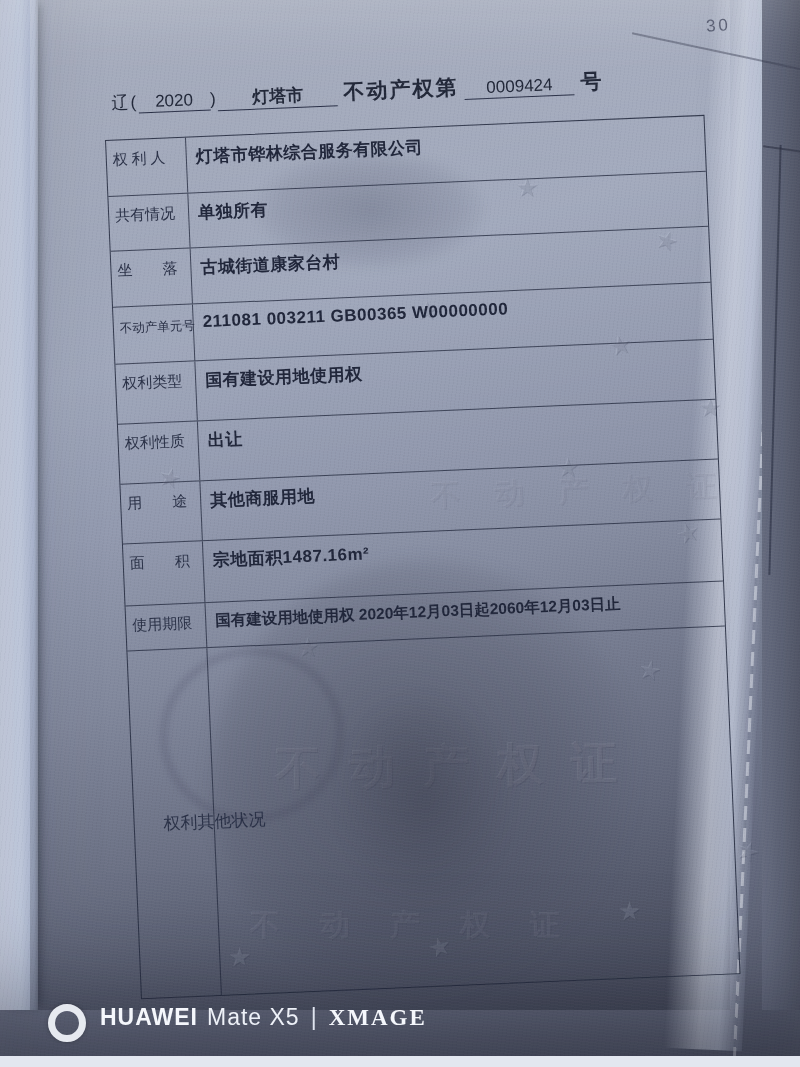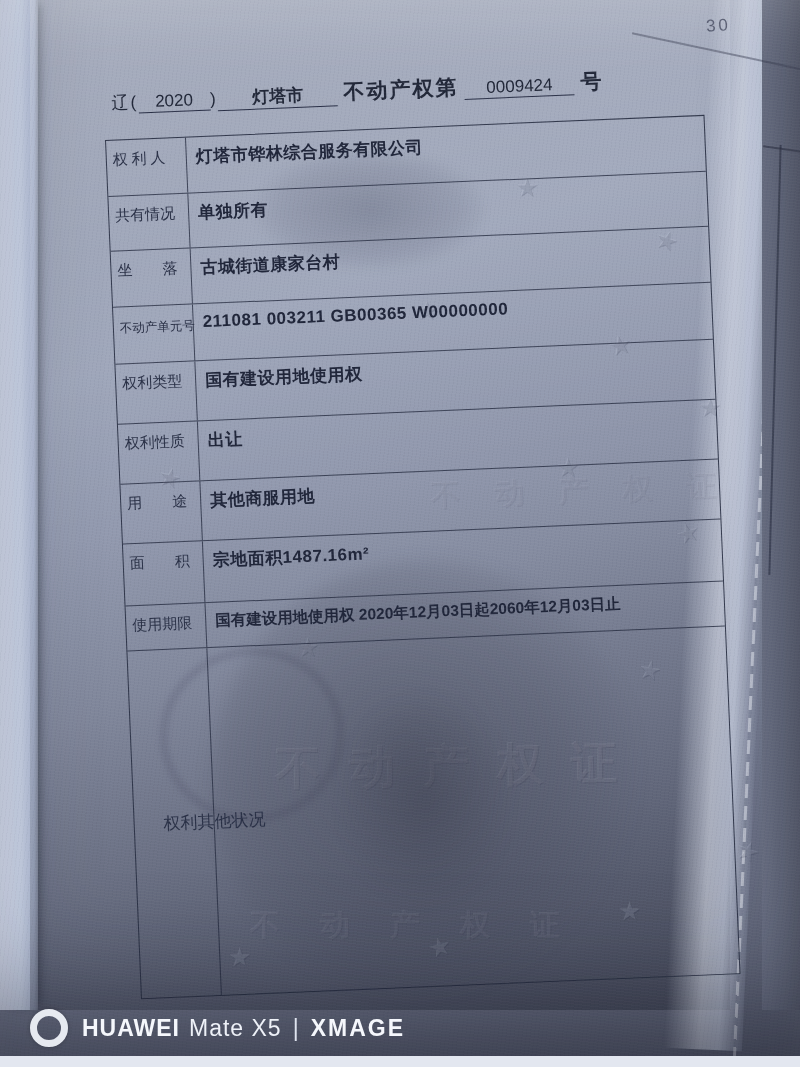--- a/index.html
+++ b/index.html
@@ -69,28 +69,28 @@
   .vignette{position:absolute;inset:0;pointer-events:none;
     box-shadow:inset 0 -90px 120px -40px rgba(20,22,34,.55),inset 0 40px 80px -40px rgba(255,255,255,.25);}
   .star{position:absolute;font-size:26px;color:rgba(226,232,246,.14);
         text-shadow:1px 1px 0 rgba(40,45,66,.18);pointer-events:none;}
   .ghost{position:absolute;color:rgba(232,237,248,.10);text-shadow:1px 1px 0 rgba(40,45,66,.14);
          white-space:nowrap;pointer-events:none;font-weight:bold;}
   .ghost1{left:275px;top:735px;font-size:46px;letter-spacing:28px;transform:rotate(-1deg);}
   .ghost2{left:250px;top:905px;font-size:30px;letter-spacing:40px;opacity:.7;}
   .ghost3{left:430px;top:470px;font-size:30px;letter-spacing:34px;opacity:.55;transform:rotate(-2deg);}
   
-  .wm{position:absolute;left:30px;top:1004px;height:48px;display:flex;align-items:center;gap:14px;}
+  .wm{position:absolute;left:48px;top:1004px;height:48px;display:flex;align-items:flex-start;gap:14px;}
   .ring{width:24px;height:24px;border-radius:50%;border:7px solid rgba(243,246,252,.92);
         box-shadow:0 0 4px rgba(0,0,0,.25);}
   .wm-text{display:flex;align-items:baseline;gap:9px;color:#f5f7fc;font-size:23px;letter-spacing:1px;}
   .wm-brand{font-weight:bold;}
   .wm-model{font-weight:400;color:#eef1f8;}
   .wm-sep{font-weight:300;color:#dfe4ef;margin:0 2px;}
-  .wm-tech{font-weight:bold;letter-spacing:2px;}
+  .wm-tech{font-weight:bold;letter-spacing:2px;font-family:Liberation Serif, serif;}
   .bottom-strip{position:absolute;left:0;top:1056px;width:800px;height:11px;background:#e3e7f0;}
 </style>
 </head>
 <body>
 
 <div class="photo">
 
   <div class="edge-strip"></div>
   <div class="page-sheen"></div>
   <div class="fold"></div>

